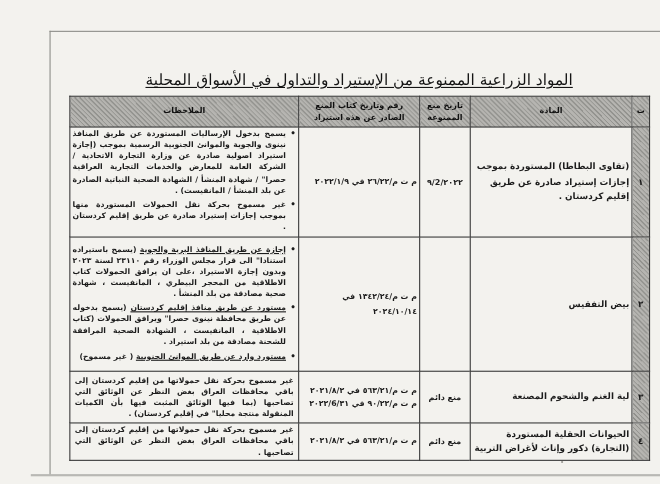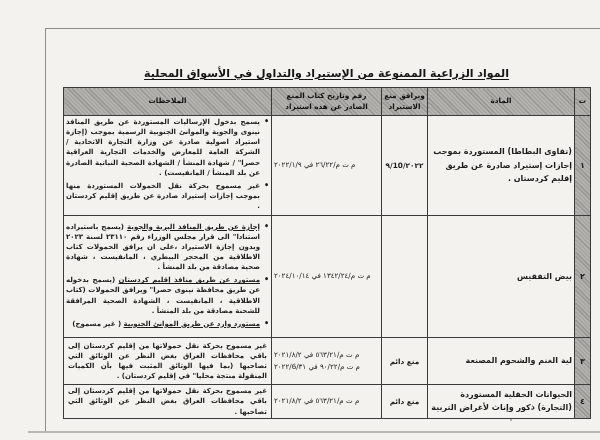--- a/index.html
+++ b/index.html
@@ -16,38 +16,38 @@
     background:var(--paper);
     font-family:"DejaVu Sans",sans-serif;
     color:var(--ink);
     direction:rtl;
   }
   .frame-top{position:absolute;left:45px;top:28px;right:0;height:1px;background:var(--edge);}
   .frame-left{position:absolute;left:45px;top:28px;width:1px;height:404px;background:var(--edge);}
   .bottom-edge{position:absolute;left:28px;right:0;top:431px;height:2px;background:#b9b8b4;}
   .title-wrap{position:absolute;top:62px;left:63px;width:527px;text-align:center;}
   .title-wrap span{
-    font-size:11px;font-weight:bold;text-decoration:underline;
+    font-size:14px;font-weight:normal;text-decoration:underline;
     text-underline-offset:2px;color:#141414;margin-top:48px;
   }
   table.doc{
     position:absolute;left:63px;top:87px;width:527px;
     border-collapse:collapse;table-layout:fixed;direction:rtl;
   }
   table.doc th,table.doc td{
     border:1px solid var(--line);overflow:hidden;padding:1px 2px;
   }
   .hatch{
     background:repeating-linear-gradient(45deg,var(--hatch-dark) 0 1px,var(--hatch-light) 1px 3px);
   }
   th.hdr{font-size:7.3px;font-weight:bold;color:#101010;text-align:center;vertical-align:middle;line-height:1.5;}
   td.cell-index{font-size:8px;font-weight:bold;text-align:center;vertical-align:middle;}
   td.cell-material{font-size:8px;font-weight:bold;vertical-align:middle;line-height:1.7;padding:2px 5px;}
   td.cell-date{font-size:7.3px;font-weight:bold;text-align:center;vertical-align:middle;}
-  td.cell-letter{font-size:7.1px;font-weight:normal;text-align:left;vertical-align:middle;line-height:1.8;}
+  td.cell-letter{font-size:7.1px;font-weight:bold;text-align:right;vertical-align:middle;line-height:1.8;}
   td.cell-notes{font-size:7px;font-weight:bold;text-align:justify;vertical-align:middle;line-height:1.45;padding:3px 5px;}
   .note-item{position:relative;padding-right:9px;margin-bottom:3px;}
   .note-item .marker{position:absolute;right:0;top:-1px;font-size:8px;}
   .note-plain{padding:0 2px;}
   .u{text-decoration:underline;text-underline-offset:1px;}
   .speck{position:absolute;width:2px;height:2px;background:#9a9995;border-radius:50%;}
 </style>
 </head>
 <body>
 
@@ -65,48 +65,48 @@
       <col style="width: 16px;">
       <col style="width: 147px;">
       <col style="width: 46px;">
       <col style="width: 110px;">
       <col style="width: 208px;">
     </colgroup>
     <thead>
       <tr style="height: 28px;">
         <th class="hdr hatch">ت</th>
         <th class="hdr hatch">المادة</th>
-        <th class="hdr hatch">ويرافق منع الاستيراد</th>
+        <th class="hdr hatch">تاريخ منع الممنوعة</th>
         <th class="hdr hatch">رقم وتاريخ كتاب المنع الصادر عن هذه استيراد</th>
         <th class="hdr hatch">الملاحظات</th>
       </tr>
     </thead>
     <tbody>
       <tr style="height: 83px;">
         <td class="cell-index hatch">١</td>
         <td class="cell-material">(تقاوى البطاطا) المستوردة بموجب إجازات إستيراد صادرة عن طريق إقليم كردستان .</td>
-        <td class="cell-date">٢٠٢٢/10/٩</td>
+        <td class="cell-date">٢٠٢٢/2/٩</td>
         <td class="cell-letter">
           <div>م ت م/٢٦/٢٢ في ٢٠٢٢/١/٩</div>
         </td>
         <td class="cell-notes">
           <div class="note-item"><span class="marker">•</span><span>يسمح بدخول الإرساليات المستوردة عن طريق المنافذ نينوى والجوية والموانئ الجنوبية الرسمية بموجب (إجازة استيراد اصولية صادرة عن وزارة التجارة الاتحادية / الشركة العامة للمعارض والخدمات التجارية العراقية حصرا" / شهادة المنشأ / الشهادة الصحية النباتية الصادرة عن بلد المنشأ / المانفيست) .</span></div>
           <div class="note-item"><span class="marker">•</span><span>غير مسموح بحركة نقل الحمولات المستوردة منها بموجب إجازات إستيراد صادرة عن طريق إقليم كردستان .</span></div>
         </td>
       </tr>
       <tr style="height: 122px;">
         <td class="cell-index hatch">٢</td>
         <td class="cell-material">بيض التفقيس</td>
         <td class="cell-date"></td>
         <td class="cell-letter">
           <div>م ت م/١٣٤٢/٢٤ في ٢٠٢٤/١٠/١٤</div>
         </td>
         <td class="cell-notes">
           <div class="note-item"><span class="marker">•</span><span class="u">إجازة عن طريق المنافذ البرية والجوية</span><span> (يسمح باستيراده استنادا" الى قرار مجلس الوزراء رقم ٢٣١١٠ لسنة ٢٠٢٣ وبدون إجازة الاستيراد ،على ان يرافق الحمولات كتاب الاطلاقية من المحجر البيطري ، المانفيست ، شهادة صحية مصادقة من بلد المنشأ .</span></div>
-          <div class="note-item"><span class="marker">•</span><span class="u">مستورد عن طريق منافذ إقليم كردستان</span><span> (يسمح بدخوله عن طريق محافظة نينوى حصرا" ويرافق الحمولات (كتاب الاطلاقية ، المانفيست ، الشهادة الصحية المرافقة للشحنة مصادقة من بلد المنشأ .</span></div>
+          <div class="note-item"><span class="marker">•</span><span class="u">مستورد عن طريق منافذ إقليم كردستان</span><span> (يسمح بدخوله عن طريق محافظة نينوى حصرا" ويرافق الحمولات (كتاب الاطلاقية ، المانفيست ، الشهادة الصحية المرافقة للشحنة مصادقة من بلد استيراد .</span></div>
           <div class="note-item"><span class="marker">•</span><span class="u">مستورد وارد عن طريق الموانئ الجنوبية</span><span> ( غير مسموح)</span></div>
         </td>
       </tr>
       <tr style="height: 47px;">
         <td class="cell-index hatch">٣</td>
         <td class="cell-material">لية الغنم والشحوم المصنعة</td>
         <td class="cell-date">منع دائم</td>
         <td class="cell-letter">
           <div>م ت م/٥٦٣/٢١ في ٢٠٢١/٨/٢</div>
           <div>م ت م/٩٠/٢٢ في ٢٠٢٢/6/٣١</div>

